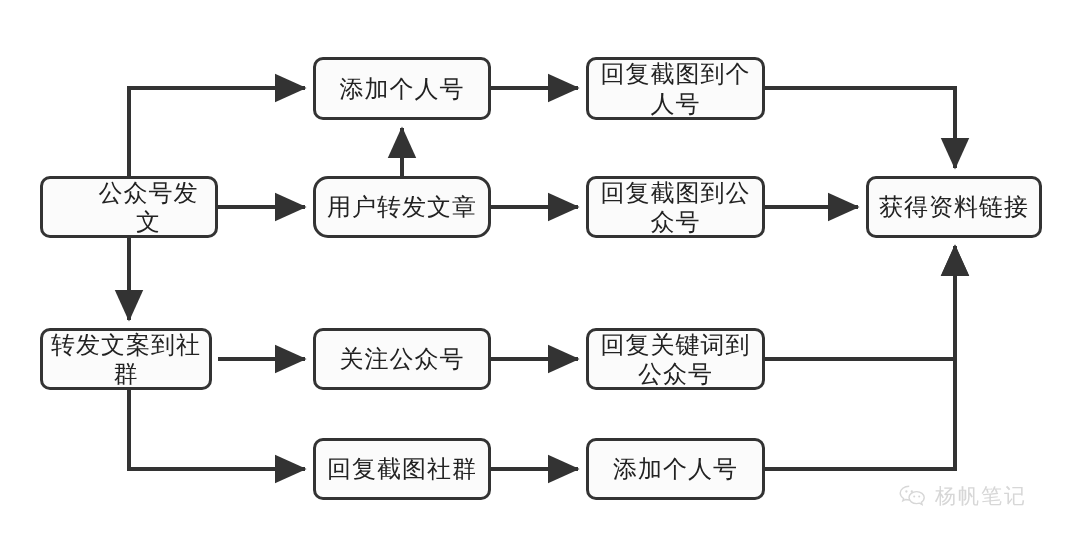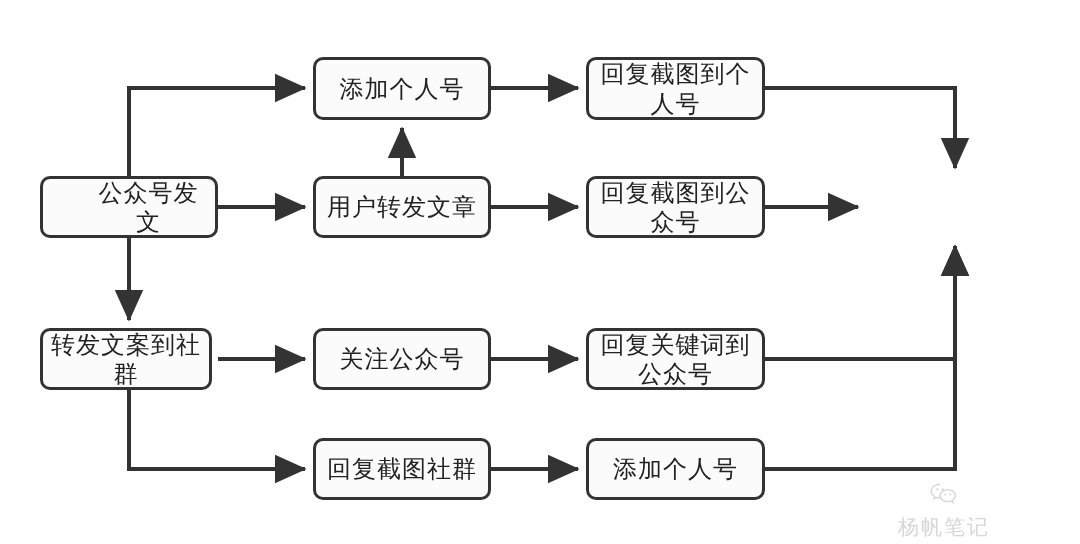--- a/index.html
+++ b/index.html
@@ -47,21 +47,20 @@
   .watermark {
     position: absolute;
     display: flex;
     align-items: center;
     gap: 7px;
     color: #d7d7d7;
     font-size: 21px;
     letter-spacing: 2px;
     z-index: 3;
     user-select: none;
-    flex-direction: column;
   }
   .watermark-text { white-space: nowrap; }
   .wechat-icon { display: block; }
 </style>
 </head>
 <body>
 
 <div id="canvas">
 
   <svg id="edges" viewBox="0 0 1080 544" xmlns="http://www.w3.org/2000/svg">
@@ -107,28 +106,31 @@
   </div>
 
   <div class="node" style="left:313px; top:57px;  width:178px; height:63px;">
     <span class="node-label">添加个人号</span>
   </div>
 
   <div class="node" style="left:586px; top:57px;  width:179px; height:63px;">
     <span class="node-label">回复截图到个人号</span>
   </div>
 
-  <div class="node" style="left:313px; top:176px; width:178px; height:62px;">
+  <div class="node" style="left:313px; top:176px; width:178px; height:62px;border-radius:15px;">
     <span class="node-label">用户转发文章</span>
   </div>
 
   <div class="node" style="left:586px; top:176px; width:179px; height:62px;text-align:center;">
     <span class="node-label">回复截图到公众号</span>
   </div>
 
+  <div class="node" style="left:866px; top:176px; width:176px; height:62px;">
+    <span class="node-label">获得资料链接</span>
+  </div>
 
   <div class="node" style="left:40px;  top:328px; width:172px; height:62px;">
     <span class="node-label">转发文案到社群</span>
   </div>
 
   <div class="node" style="left:313px; top:328px; width:178px; height:62px;">
     <span class="node-label">关注公众号</span>
   </div>
 
   <div class="node" style="left:313px; top:438px; width:178px; height:62px;">

